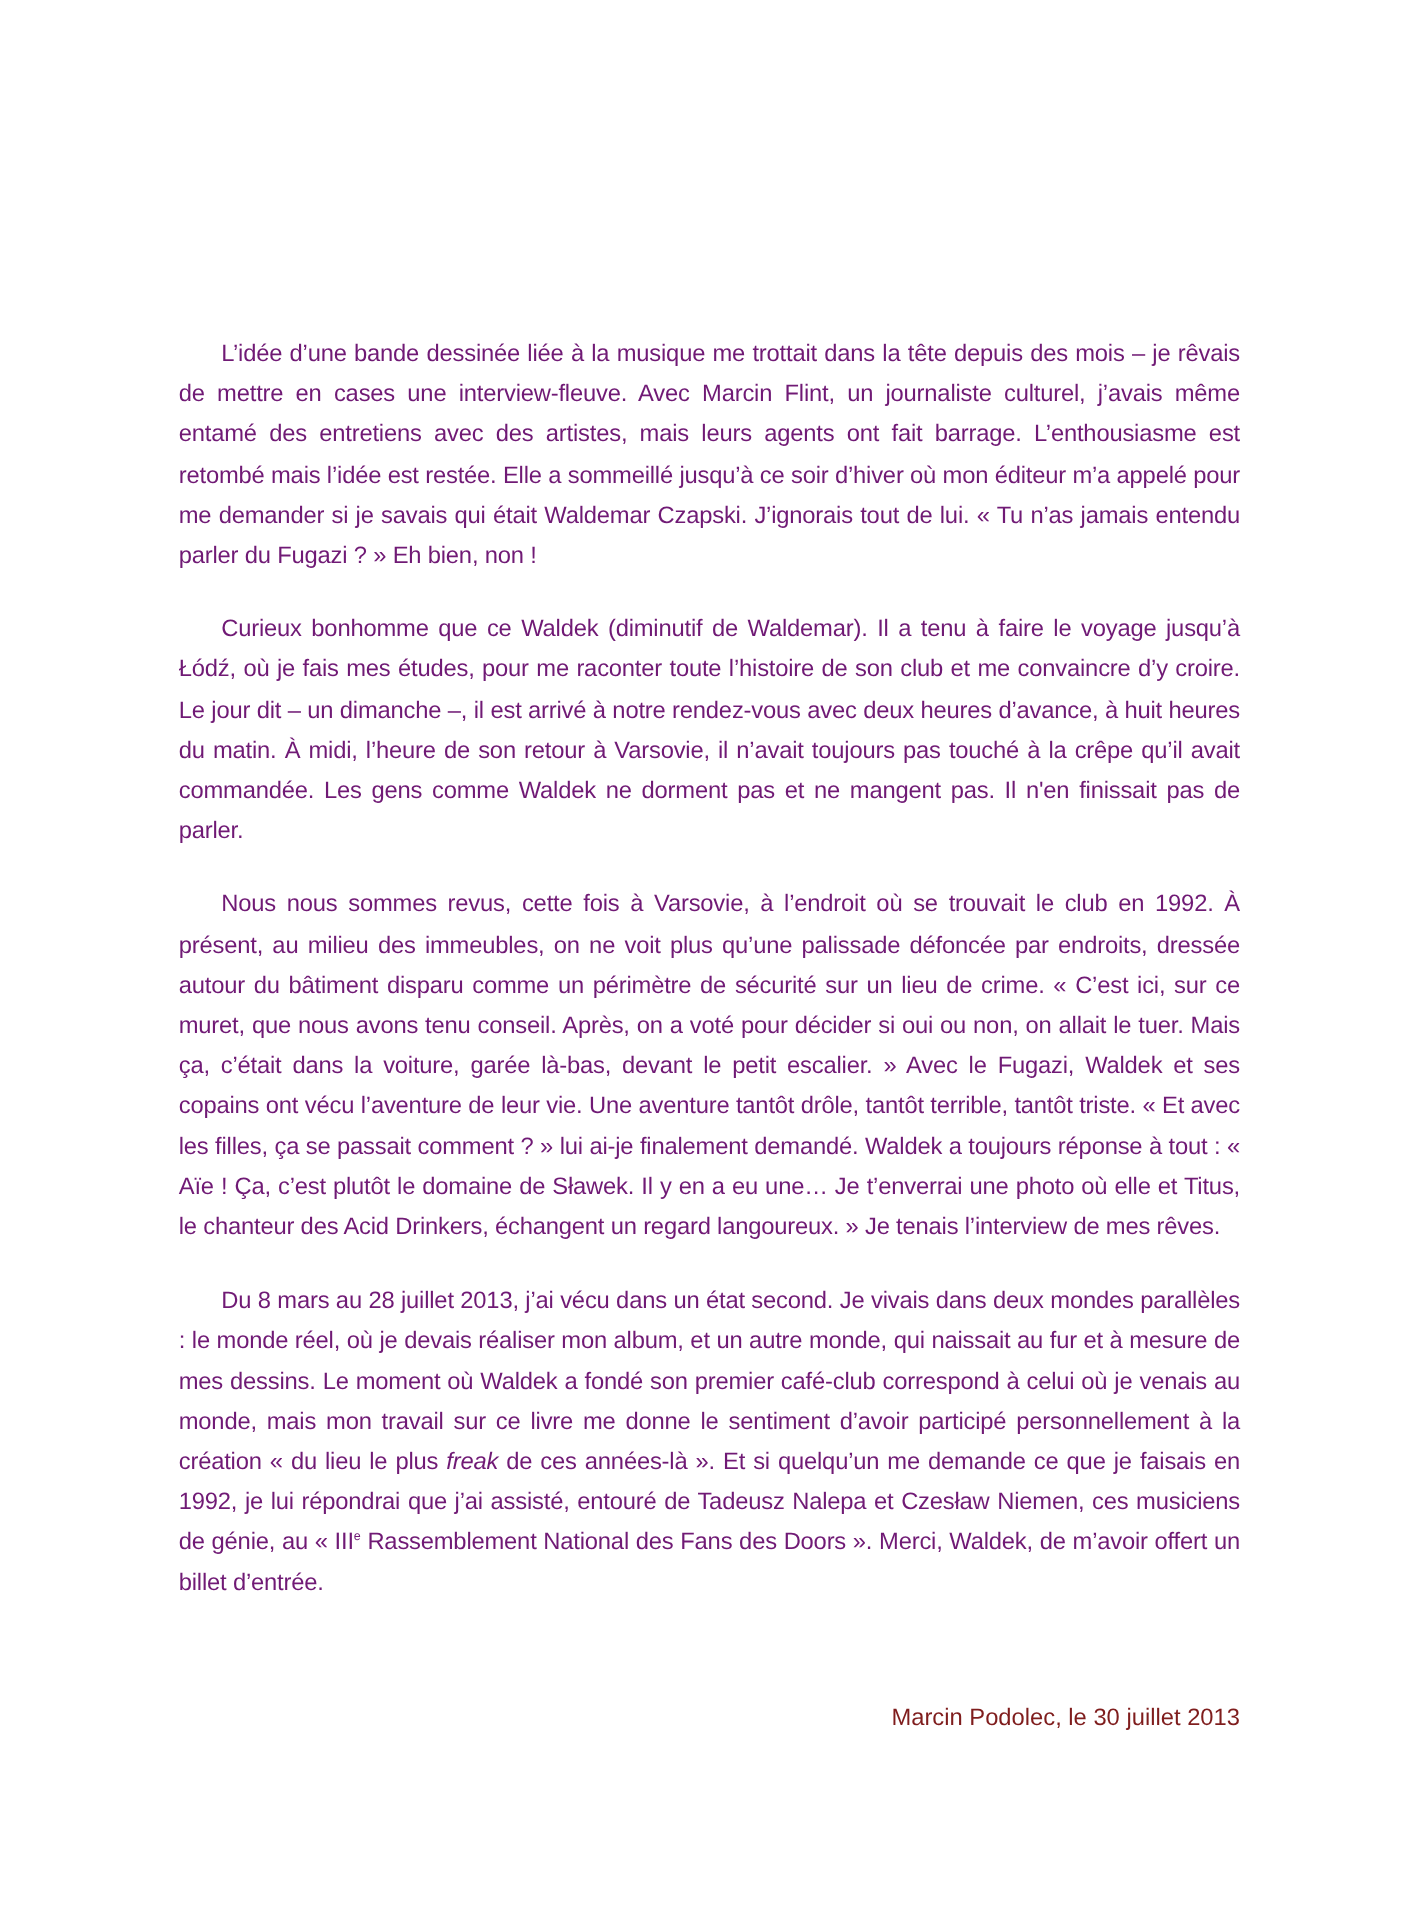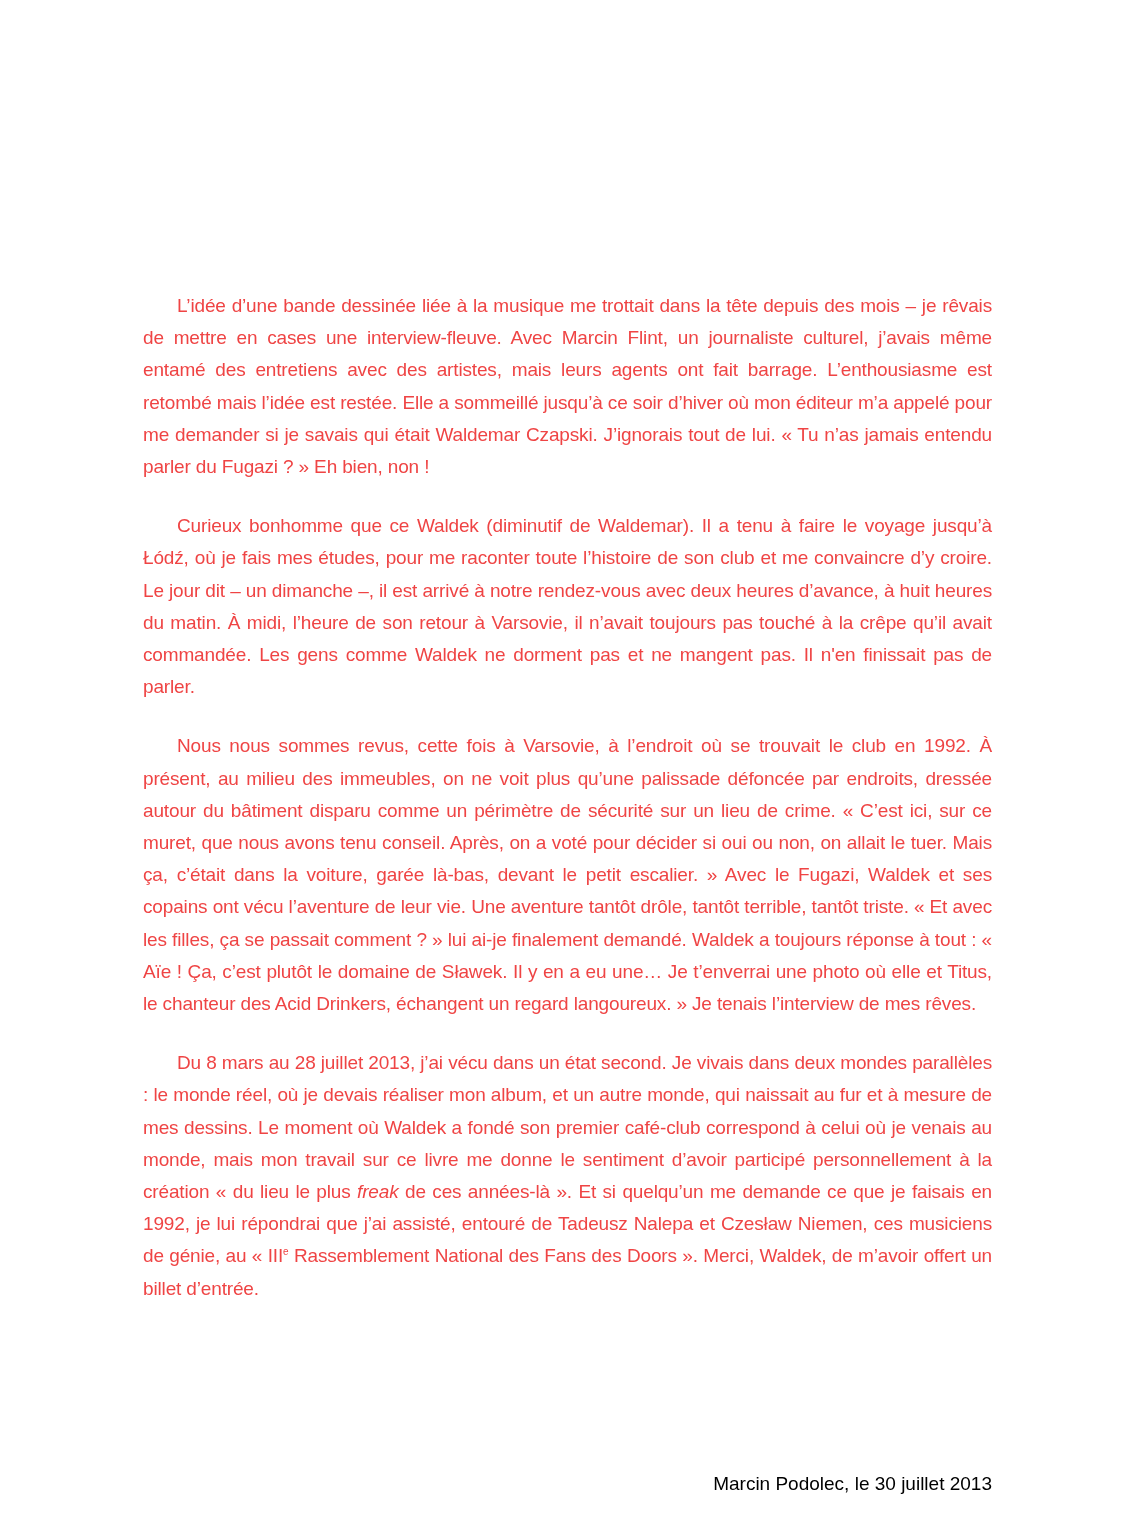--- a/index.html
+++ b/index.html
@@ -1,42 +1,42 @@
 <!DOCTYPE html>
 <html><head>
 <meta charset="utf-8">
 <style>
   html, body { margin: 0; padding: 0; background: #ffffff; }
   body { width: 1134px; height: 1524px; position: relative; overflow: hidden; }
   .page {
     position: absolute;
     left: 143px;
-    top: 290px;
+    top: 268px;
     width: 849px;
     font-family: "Liberation Sans", sans-serif;
     font-size: 19px;
     line-height: 32.2px;
-    color: #ef4444;
+    color: #701a75;
     letter-spacing: -0.15px;
   }
   .para {
     margin: 0 0 27px 0;
     text-align: justify;
     text-indent: 34px;
     hyphens: manual;
   }
   .para em { font-family: Liberation Sans, sans-serif; font-style: italic; }
   .para sup { font-size: 10px; line-height: 0; vertical-align: 7px; }
   .signature {
     position: absolute;
     right: 142px;
-    top: 1473px;
+    top: 1364px;
     font-family: "Liberation Sans", sans-serif;
     font-size: 19px;
-    color: #000000;
+    color: #7f1d1d;
     white-space: nowrap;
     margin-left: 15px;
   }
 </style>
 </head>
 <body>
 
 <div class="page">
   <p class="para">L’idée d’une bande dessinée liée à la musique me trottait dans la tête depuis des mois – je rêvais de mettre en cases une interview-fleuve. Avec Marcin Flint, un journaliste culturel, j’avais même entamé des entretiens avec des artistes, mais leurs agents ont fait barrage. L’enthou­siasme est retombé mais l’idée est restée. Elle a sommeillé jusqu’à ce soir d’hiver où mon édi­teur m’a appelé pour me demander si je savais qui était Waldemar Czapski. J’ignorais tout de lui. « Tu n’as jamais entendu parler du Fugazi ? » Eh bien, non !</p>
   <p class="para">Curieux bonhomme que ce Waldek (diminutif de Waldemar). Il a tenu à faire le voyage jusqu’à Łódź, où je fais mes études, pour me raconter toute l’histoire de son club et me convaincre d’y croire. Le jour dit – un dimanche –, il est arrivé à notre rendez-vous avec deux heures d’avance, à huit heures du matin. À midi, l’heure de son retour à Varsovie, il n’avait toujours pas touché à la crêpe qu’il avait commandée. Les gens comme Waldek ne dorment pas et ne mangent pas. Il n'en finissait pas de parler.</p>

